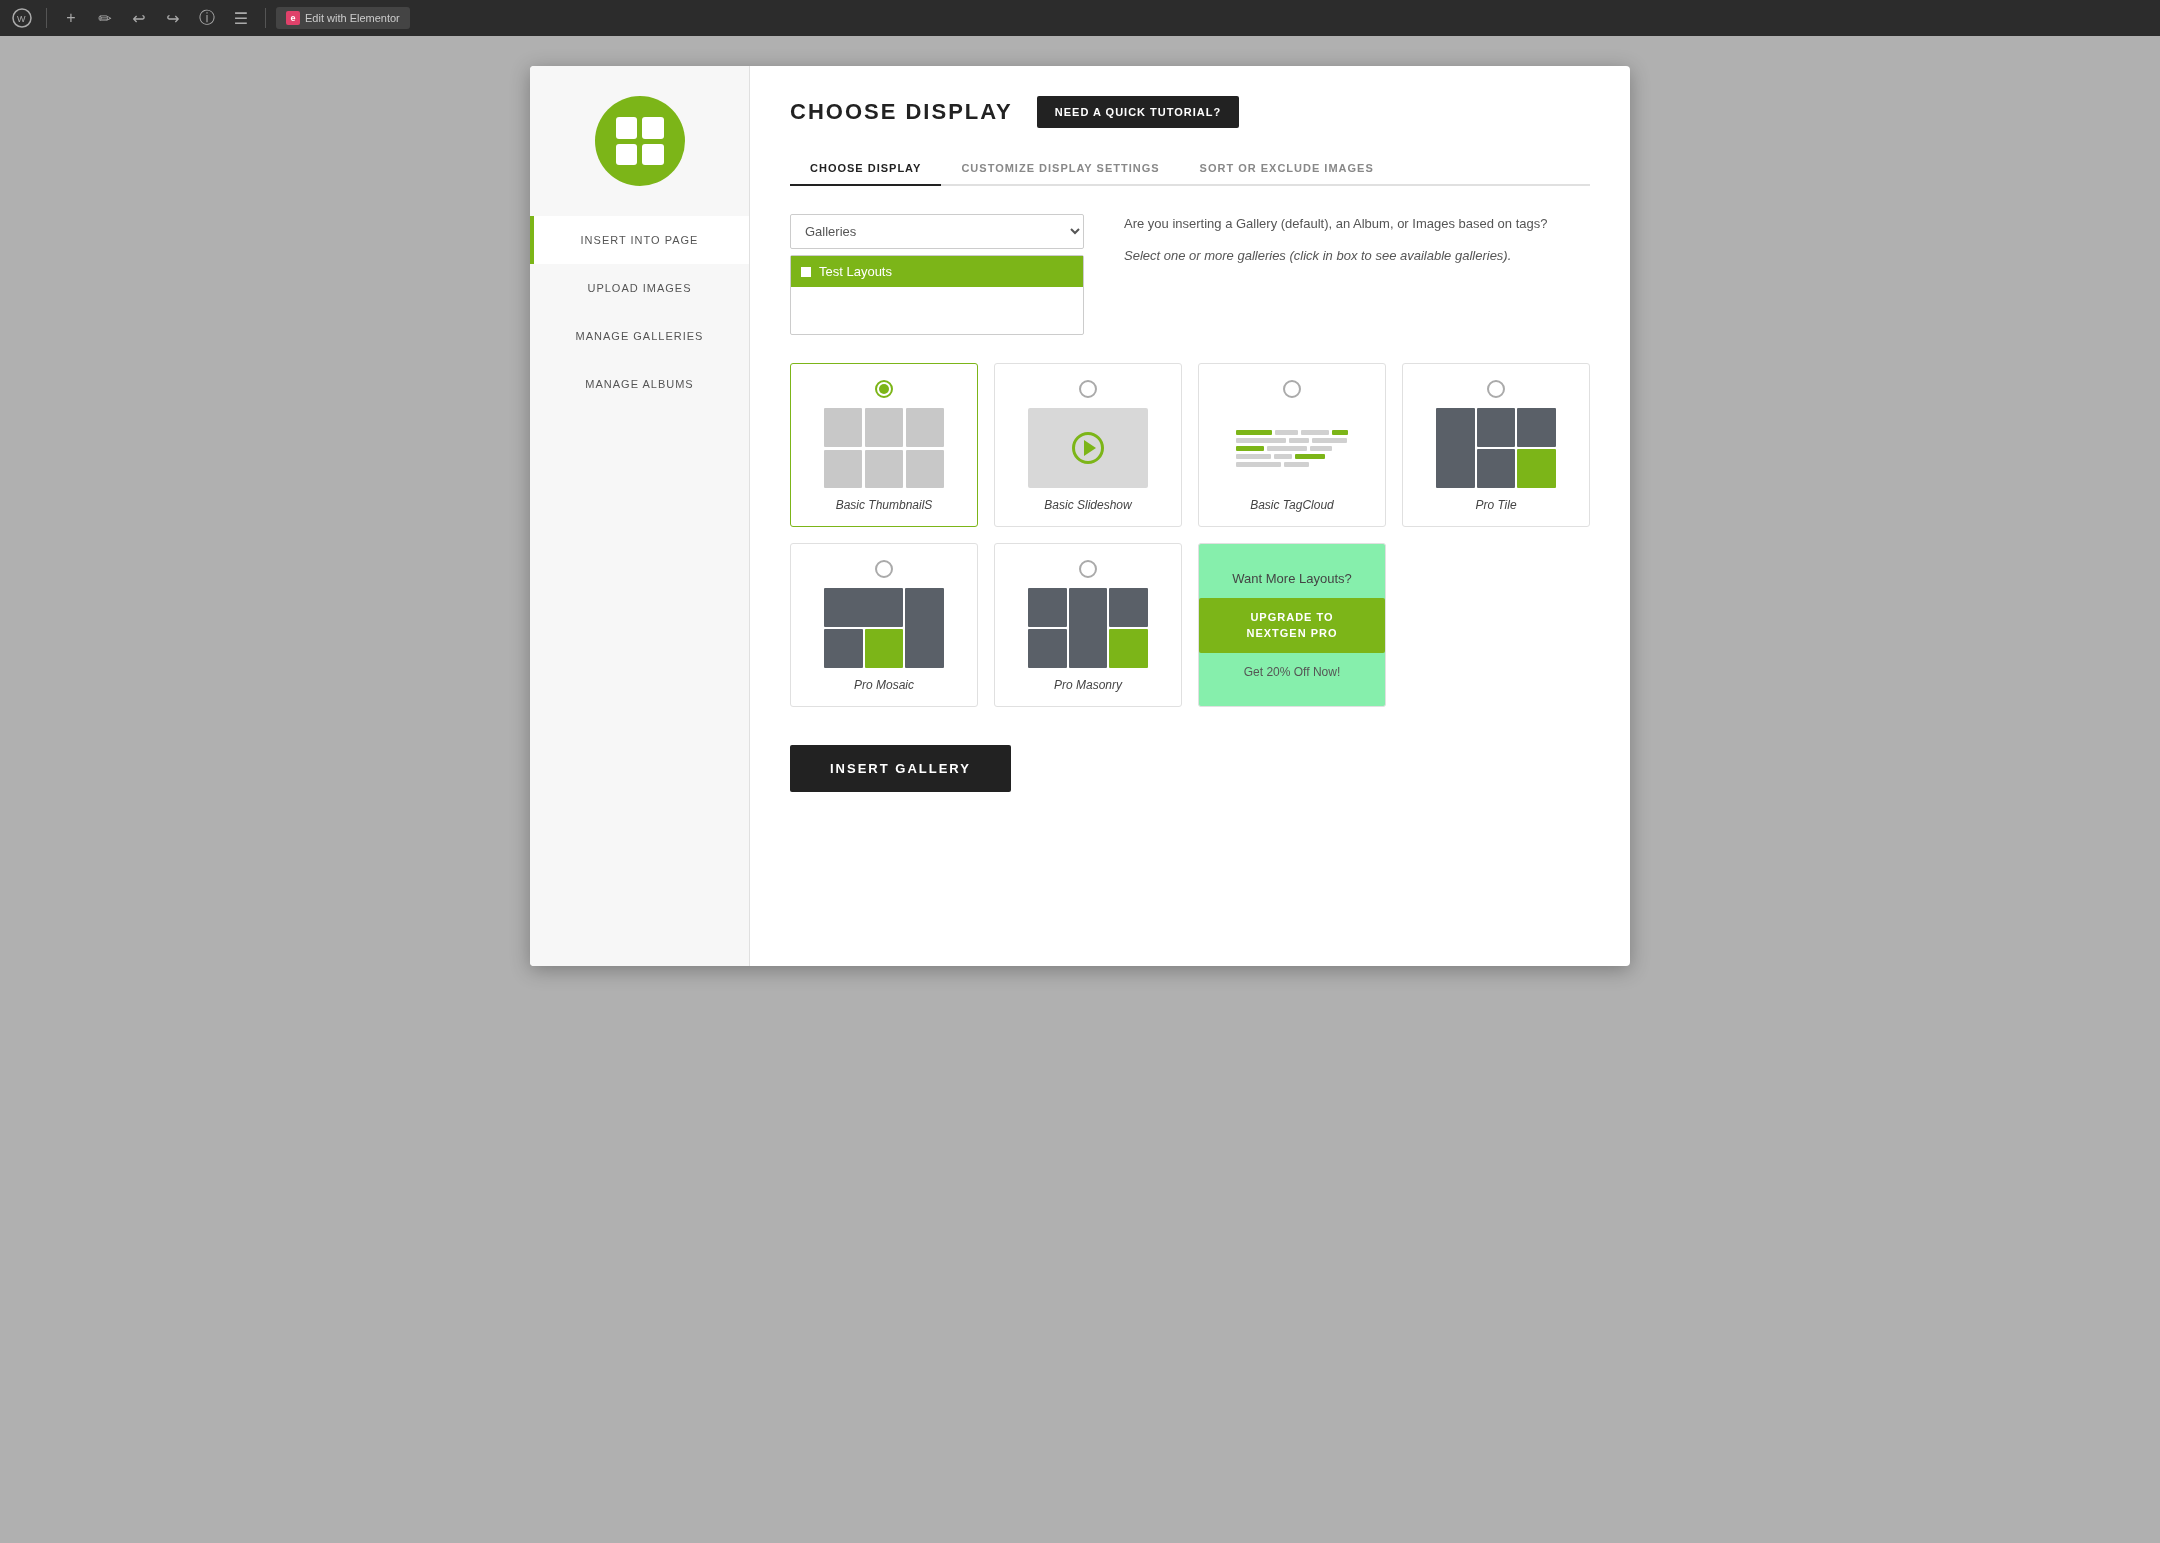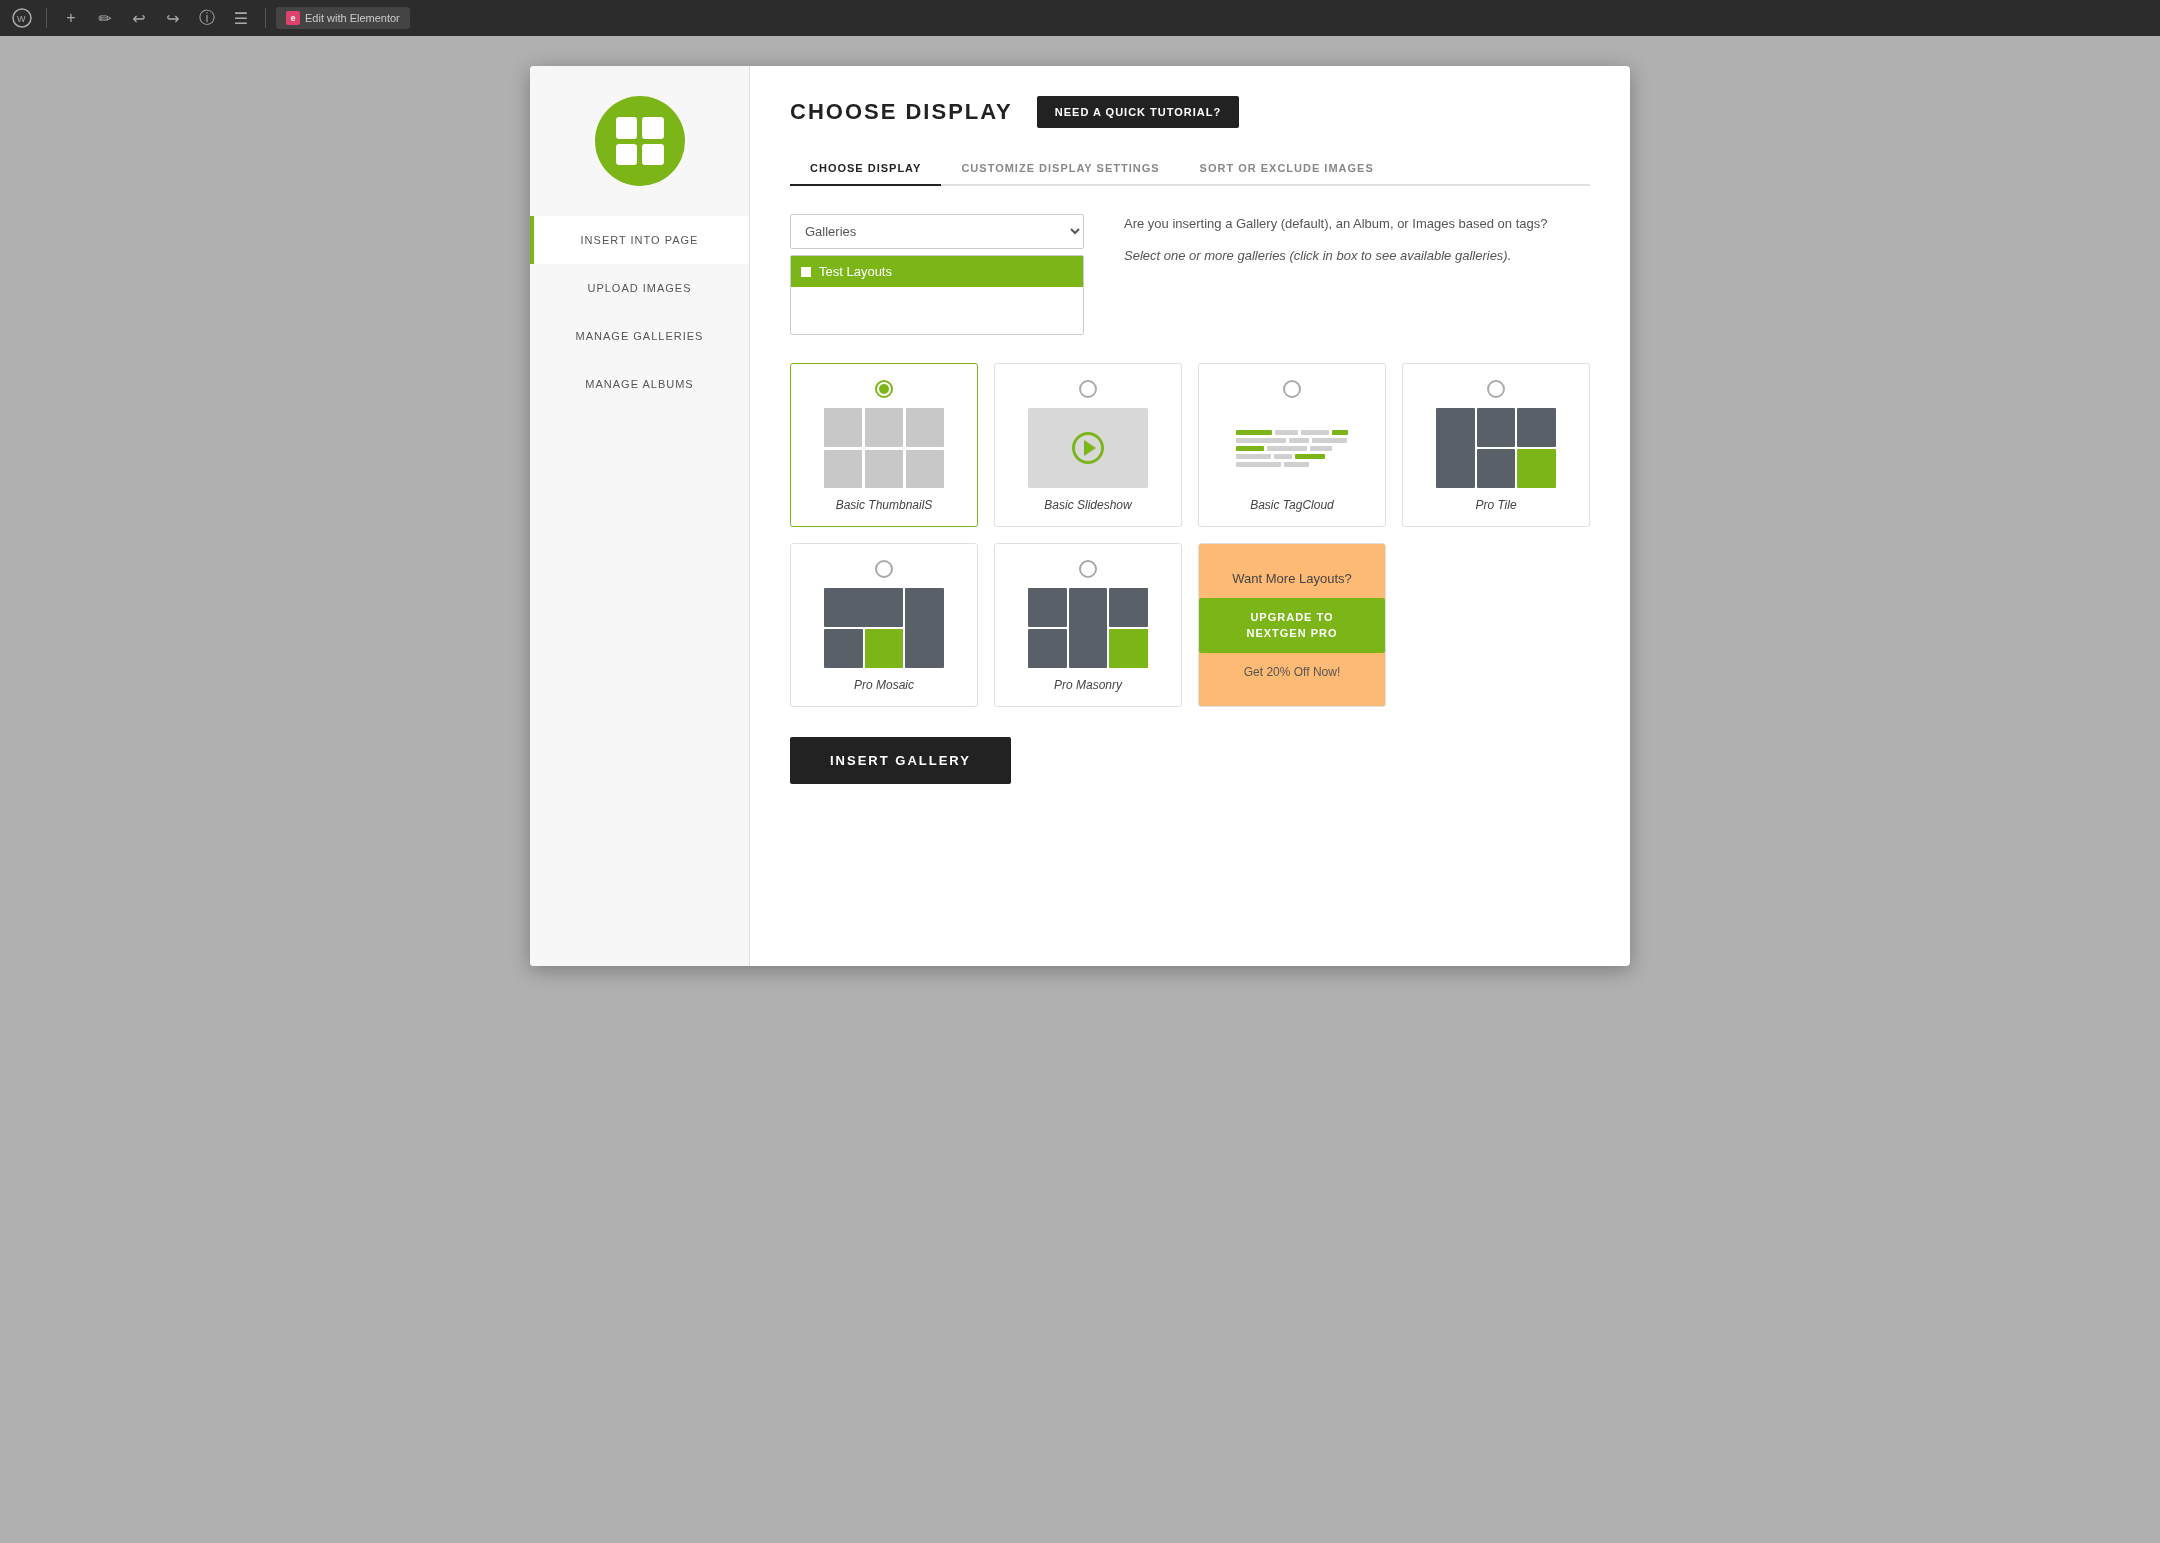--- a/index.html
+++ b/index.html
@@ -278,21 +278,21 @@
       font-size: 13px;
       color: #555;
       font-style: italic;
     }
 
     
     .display-grid {
       display: grid;
       grid-template-columns: repeat(4, 1fr);
       gap: 16px;
-      margin-bottom: 30px;
+      margin-bottom: 38px;
     }
 
     .display-card {
       border: 1px solid #e0e0e0;
       border-radius: 3px;
       padding: 16px 12px 14px;
       cursor: pointer;
       display: flex;
       flex-direction: column;
       align-items: center;
@@ -443,21 +443,21 @@
 
     
     .upgrade-card {
       border: 1px solid #e0e0e0;
       border-radius: 3px;
       padding: 16px 0;
       display: flex;
       flex-direction: column;
       align-items: center;
       justify-content: center;
-      background: #fdba74;
+      background: #86efac;
       gap: 12px;
     }
 
     .upgrade-text {
       font-size: 13px;
       color: #444;
       text-align: center;
       font-weight: 500;
     }
 

